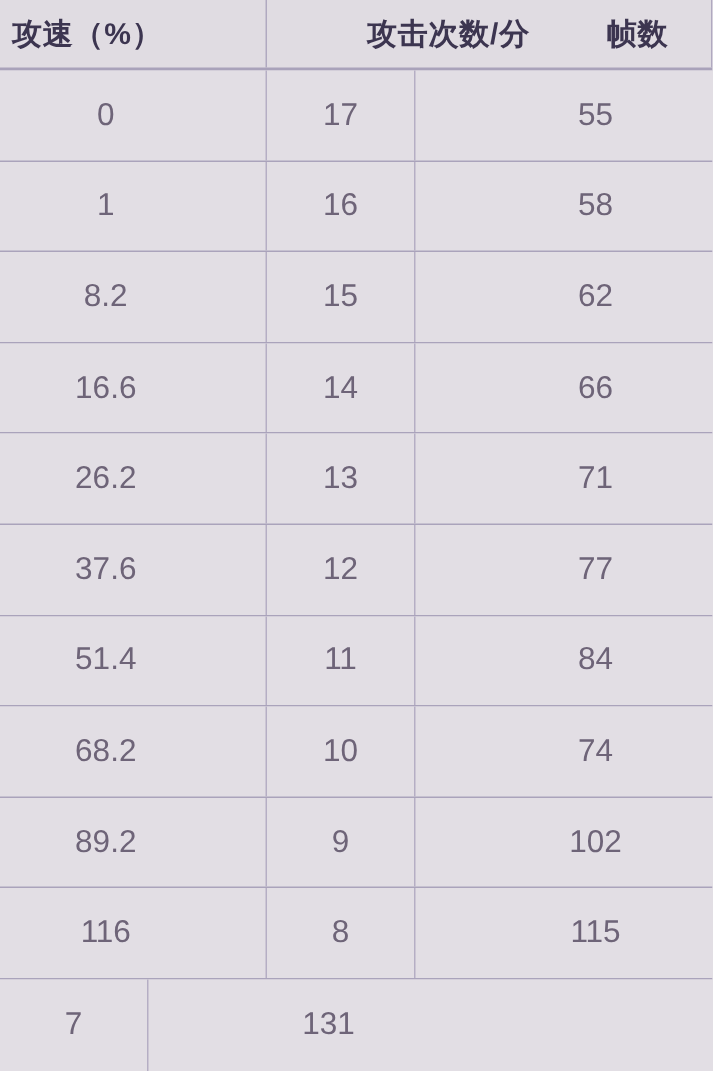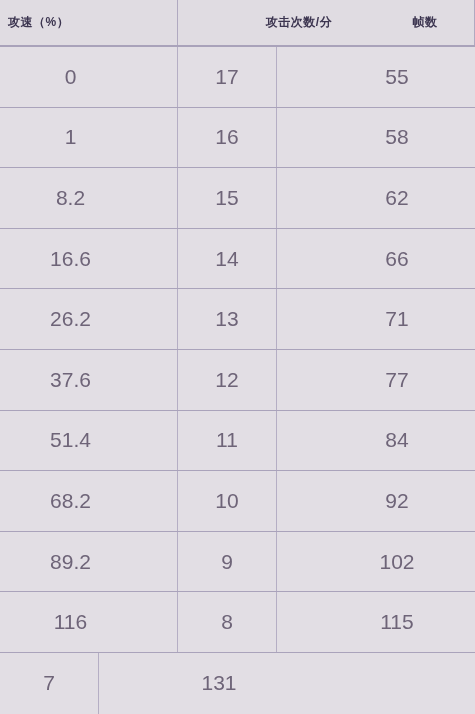--- a/index.html
+++ b/index.html
@@ -31,21 +31,21 @@
     border-bottom: 2px solid #a9a2ba;
     box-sizing: border-box;
   }
   .th {
     display: flex;
     align-items: center;
     box-sizing: border-box;
     height: 100%;
     color: #3c3550;
     font-weight: bold;
-    font-size: 12px;
+    font-size: 20px;
     letter-spacing: 0.5px;
     white-space: nowrap;
   }
   .th-1 {
     width: 178px;
     border-right: 1.5px solid #b0a9c0;
     justify-content: flex-start;
     padding-left: 8px;
   }
   .th-2 {
@@ -197,21 +197,21 @@
         </div>
       </div>
       <div class="tr">
         <div class="td td-1">
           <span>68.2</span>
         </div>
         <div class="td td-2">
           <span>10</span>
         </div>
         <div class="td td-3">
-          <span>92</span>
+          <span>74</span>
         </div>
       </div>
       <div class="tr">
         <div class="td td-1">
           <span>89.2</span>
         </div>
         <div class="td td-2">
           <span>9</span>
         </div>
         <div class="td td-3">

